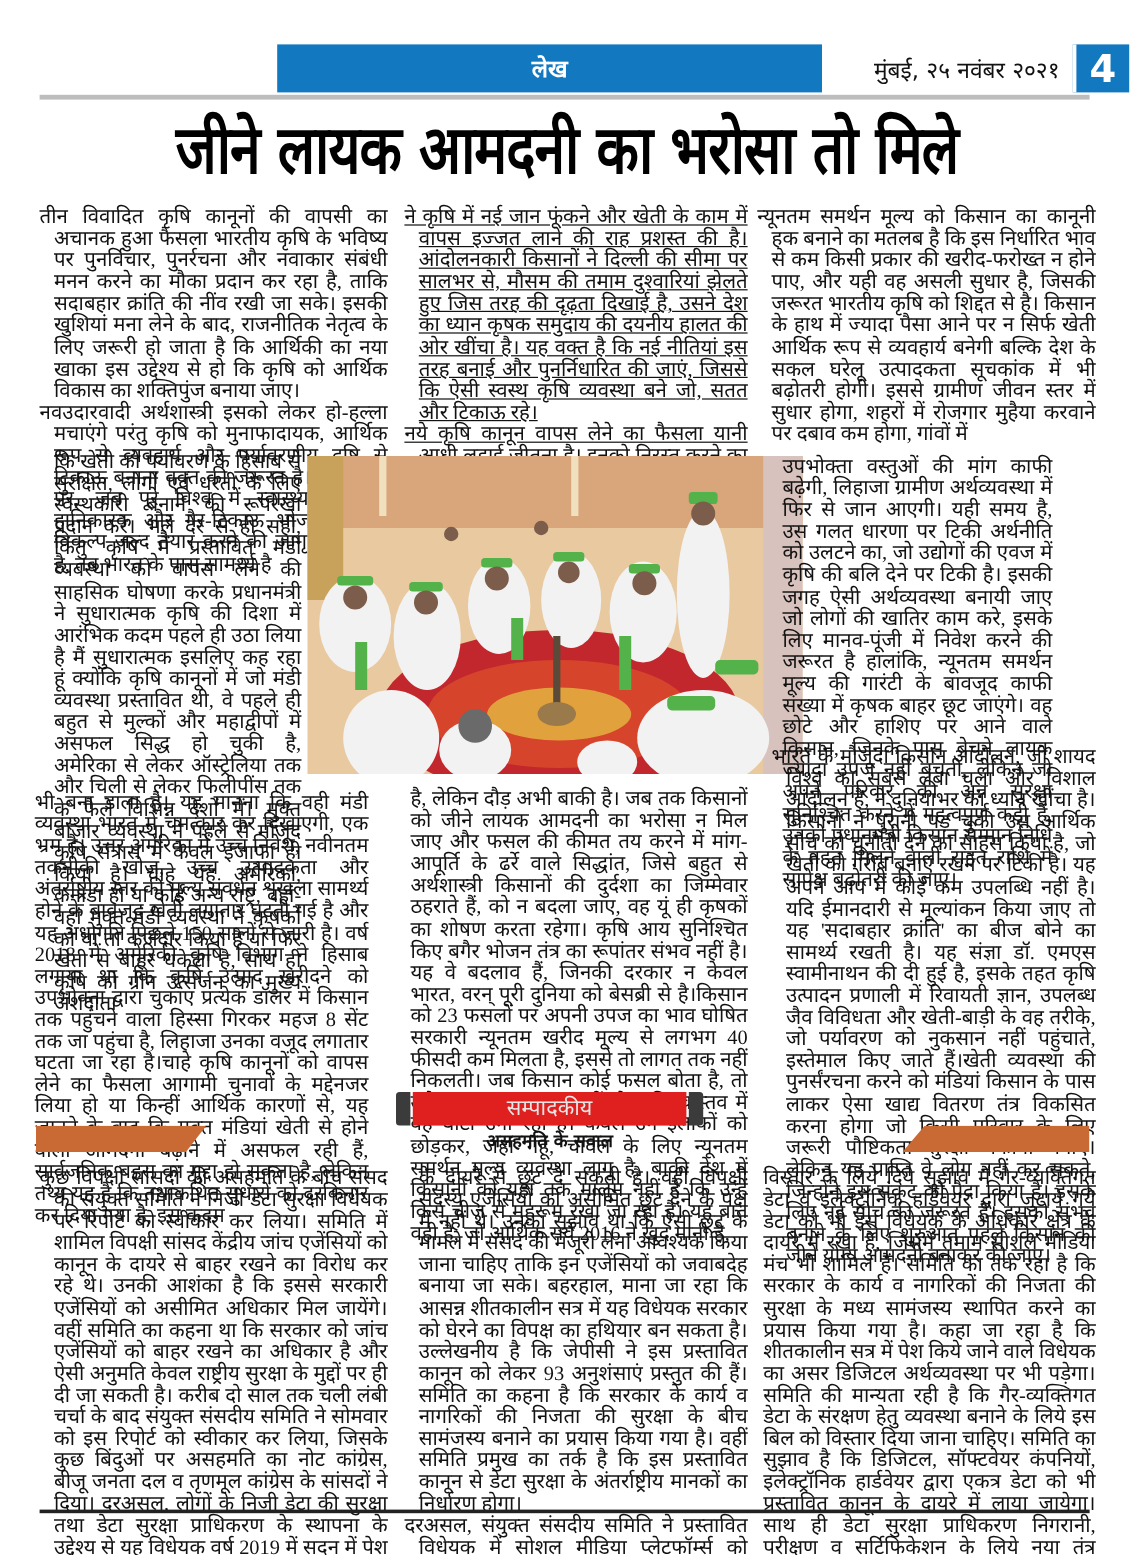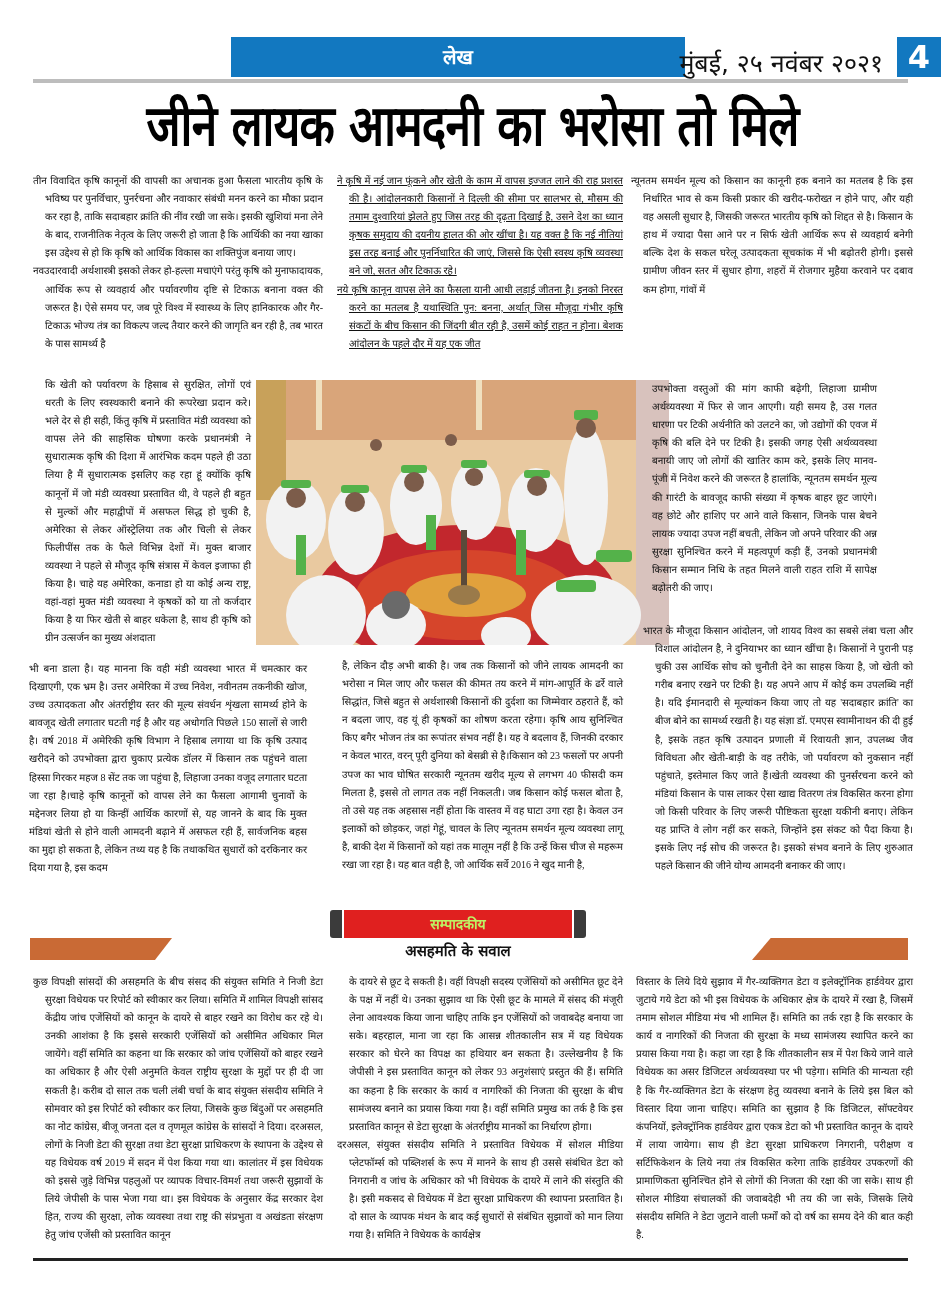--- a/index.html
+++ b/index.html
@@ -4,35 +4,35 @@
 <style>
   html, body { margin:0; padding:0; background:#ffffff; }
   body { width:945px; height:1296px; position:relative; overflow:hidden;
          font-family:"DejaVu Sans", sans-serif; color:#1a1a1a; }
   .masthead { position:absolute; left:33px; top:37px; width:875px; height:42px; }
   .mast-left { position:absolute; left:0; top:0; width:198px; height:40px; border-left:2px solid #1a6fb5; background:#fff; }
   .mast-left span { position:absolute; left:14px; top:4px; font-size:20px; font-weight:bold; color:#d4147e; letter-spacing:-0.5px; white-space:nowrap; }
   .mast-mid { position:absolute; left:198px; top:0; width:454px; height:40px; background:#1278c0; text-align:center; }
   .mast-mid span { font-size:20px; font-weight:bold; color:#ffffff; line-height:40px; }
   .mast-date { position:absolute; left:652px; top:0; width:206px; height:40px; background:#fff; }
-  .mast-date span { position:absolute; right:8px; top:8px; font-size:25px; color:#111; white-space:nowrap; }
+  .mast-date span { position:absolute; right:8px; top:8px; font-size:19px; color:#111; white-space:nowrap; }
   .mast-page { position:absolute; left:861px; top:0; width:44px; height:40px; background:#1278c0; border-left:3px solid #fff; }
   .mast-page span { display:block; text-align:center; font-size:32px; font-weight:bold; color:#fff; line-height:40px; }
   .mast-rule { position:absolute; left:33px; top:79px; width:875px; height:4px; background:#bdbdbd; }
   .headline { position:absolute; left:0; top:86px; width:945px; text-align:center; font-size:56px; font-weight:bold; color:#000; letter-spacing:-1px; line-height:80px; transform:scaleX(0.82); transform-origin:center; }
-  .col { position:absolute; font-family:"Liberation Serif", serif; font-size:10px; line-height:18.1px; text-align:justify; color:#111; }
+  .col { position:absolute; font-family:"Liberation Serif", serif; font-size:17px; line-height:18.1px; text-align:justify; color:#111; }
   .col p { margin:0; text-indent:-12px; padding-left:12px; }
   .photo { position:absolute; left:256px; top:380px; width:413px; height:265px; overflow:hidden; }
   .photo svg { display:block; }
   .ed-banner { position:absolute; left:330px; top:910px; width:256px; height:28px; }
   .ed-cap-l, .ed-cap-r { position:absolute; top:0; width:12px; height:28px; background:#3b3b3b; }
   .ed-cap-l { left:0; border-radius:3px 0 0 3px; }
   .ed-cap-r { right:0; border-radius:0 3px 3px 0; }
   .ed-red { position:absolute; left:14px; right:14px; top:0; height:28px; background:#e0201f; text-align:center; }
-  .ed-red span { font-size:14px; font-weight:bold; color:#bef264; line-height:28px; }
+  .ed-red span { font-size:18px; font-weight:normal; color:#e5e5e5; line-height:28px; }
   .ed-band-l { position:absolute; left:30px; top:938px; width:142px; height:22px; background:#c96a35; clip-path:polygon(0 0,100% 0,88% 100%,0 100%); }
   .ed-band-r { position:absolute; left:752px; top:938px; width:156px; height:22px; background:#c96a35; clip-path:polygon(12% 0,100% 0,100% 100%,0 100%); }
   .ed-title { position:absolute; left:300px; top:936px; width:316px; text-align:center; font-size:15px; font-weight:bold; color:#111; line-height:30px; }
   .bottom-rule { position:absolute; left:33px; top:1258px; width:875px; height:3px; background:#222; }
 </style>
 </head>
 <body>
 
 <div class="masthead">
   <div class="mast-mid">

